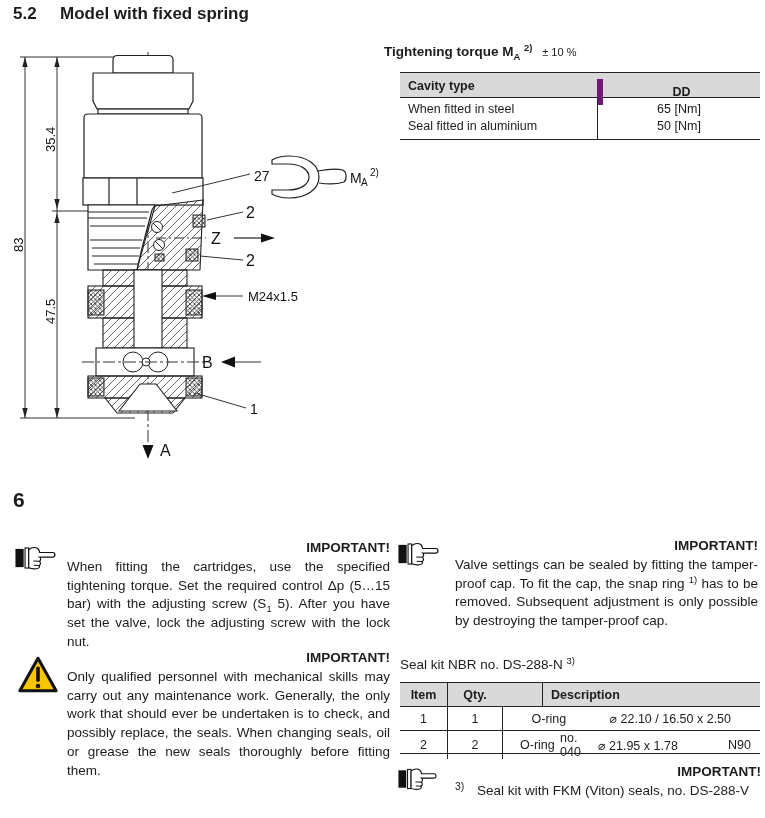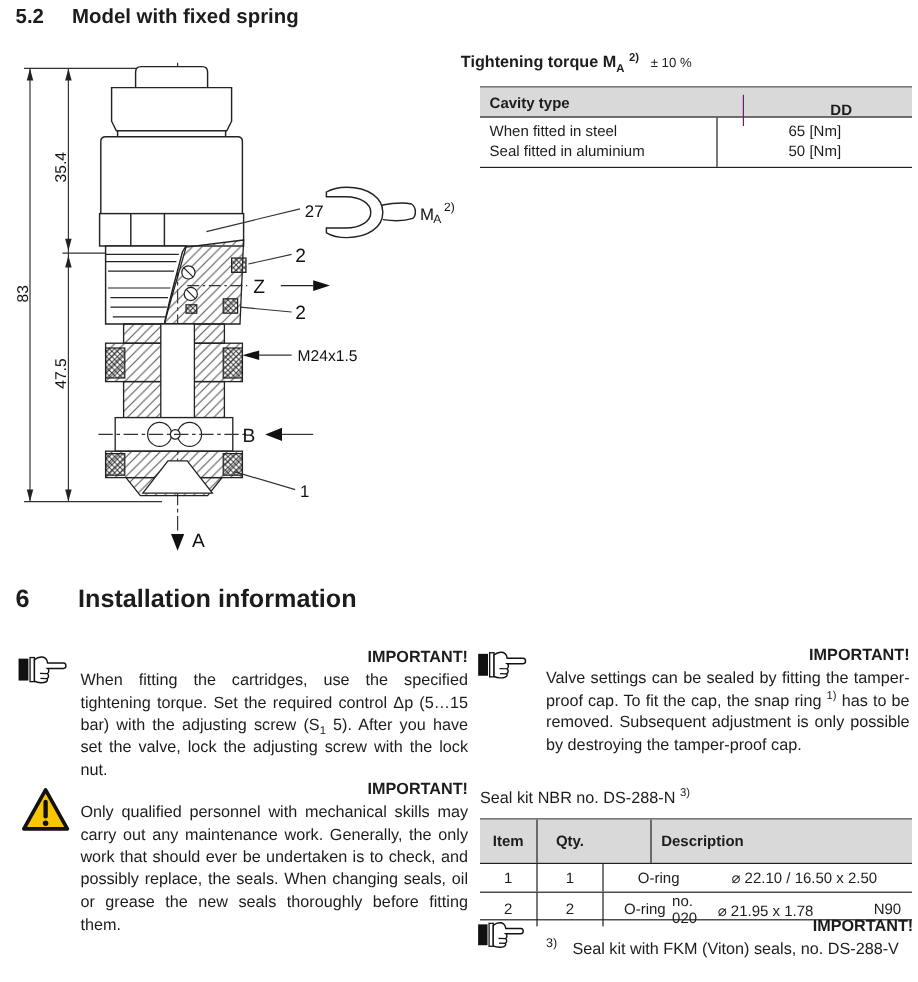--- a/index.html
+++ b/index.html
@@ -15,23 +15,23 @@
   #h52 .num { width:47px; }
   #h6  { left:13px; top:488px; font-size:21px; }
   #h6 .num { width:52px; }
 
   
   #torque-title { left:384px; top:44px; font-size:13.5px; font-weight:bold; }
   #torque-title .tol { font-size:11px; font-weight:normal; padding-left:6px; }
   #torque-table { left:400px; top:72px; width:360px; font-size:12.5px;
     border-top:1.5px solid #222; border-bottom:1.5px solid #222; }
   .tt-head { display:grid; grid-template-columns:197px 163px; background:#d9d9d9;
-    border-bottom:1px solid #222; height:25px; align-items:center; font-weight:bold;gap:22px; }
+    border-bottom:1px solid #222; height:25px; align-items:center; font-weight:bold; }
   .tt-head > div:first-child { padding-left:8px; }
-  .tt-head > div:last-child { text-align:right; border-left:1px solid #701a75; height:100%;
+  .tt-head > div:last-child { text-align:right; border-left:6px solid #701a75; height:100%;
     display:flex; align-items:center; justify-content:center;margin-top:12px; }
   .tt-body { display:grid; grid-template-columns:197px 163px; }
   .tt-c1 { padding:3px 0 4px 8px; line-height:17px; }
   .tt-c2 { text-align:center; border-left:1px solid #222; padding:3px 0 4px; line-height:17px; }
 
   
   .note-title { font-size:13.5px; font-weight:bold; margin-bottom:3px;text-align:right; }
   .note-body { font-size:13.5px; line-height:18.7px; text-align:justify; }
   #imp-left  { left:67px; top:540px; width:323px; }
   #att-left  { left:67px; top:650px; width:323px; }
@@ -47,21 +47,21 @@
   #icon-imp-bot   { left:398px; top:765px; }
 
   
   #seal-title { left:400px; top:657px; font-size:13.5px; font-weight:normal; }
   #seal-table { left:400px; top:682px; width:360px; font-size:12.5px;
     border-top:1.5px solid #222; border-bottom:1.5px solid #222; }
   .sk-row { display:grid; grid-template-columns:47px 55px 258px; align-items:stretch; }
   .sk-row > div { display:flex; align-items:center; justify-content:center; }
   .sk-row > div:nth-child(2), .sk-row > div:nth-child(3) { border-left:1px solid #222; }
   .sk-row > .sk-desc { justify-content:center; padding-left:8px; }
-  .sk-head { background:#d9d9d9; font-weight:bold; height:37px; border-bottom:1px solid #222; }
+  .sk-head { background:#d9d9d9; font-weight:bold; height:24px; border-bottom:1px solid #222; }
   .sk-head > .sk-desc { justify-content:flex-start;margin-left:40px; }
   .sk-data { height:23px; }
   .sk-data + .sk-data { border-top:1px solid #222; }
   .d-name { width:40px; }
   .d-code { width:38px; }
   .d-size { width:130px; }
   .d-grade { }
 </style>
 </head>
 <body>
@@ -203,21 +203,20 @@
   <text x="192" y="316" font-size="16" fill="#111">B</text>
   <path d="M211,310 L225,304.5 L225,315.5 Z" fill="#111"></path>
   <text x="240" y="362" font-size="14" fill="#111">1</text>
   <path d="M138,407 L132.5,393 L143.5,393 Z" fill="#111"></path>
   <text x="150" y="404" font-size="16" fill="#111">A</text>
 </svg>
 </div>
 
 <div id="h6" class="abs h-sec">
   <span class="num">6</span>
-  <span>Installation information</span>
 </div>
 
 <div id="icon-imp-left" class="abs icon-box">
   <svg width="42" height="30" viewBox="0 0 46 30">
     <rect x="0.5" y="5" width="9" height="20" fill="#111"></rect>
     <rect x="11" y="4" width="4" height="22" fill="#fff" stroke="#111" stroke-width="1.2"></rect>
     <path d="M15,6 C19,2.5 25,2.5 26.5,7 L27,9 L41.5,9 C44.5,9.3 44.5,13.7 41.5,14 L27,14 C28.5,15 28.5,17.5 26.8,18.6 C28.3,19.8 28.3,22.2 26.5,23.2 C27.5,24.5 26.5,26.5 23.5,26.8 C20,27.2 16.5,26.5 15,25.5 Z" fill="#fff" stroke="#111" stroke-width="1.3"></path>
     <path d="M26.8,18.6 L20,18.4 M26.5,23.2 L20.5,23" stroke="#111" stroke-width="1.1" fill="none"></path>
   </svg>
 </div>
@@ -273,21 +272,21 @@
       <span class="d-code"></span>
       <span class="d-size">⌀ 22.10 / 16.50 x 2.50</span>
       <span class="d-grade"></span>
     </div>
   </div>
   <div class="sk-row sk-data">
     <div>2</div>
     <div>2</div>
     <div class="sk-desc">
       <span class="d-name">O-ring</span>
-      <span class="d-code">no. 020</span>
+      <span class="d-code">no. 040</span>
       <span class="d-size">⌀ 21.95 x 1.78</span>
       <span class="d-grade">N90</span>
     </div>
   </div>
 </div>
 
 <div id="imp-bot" class="abs">
   <div class="note-title">IMPORTANT!</div>
   <div class="fkm-line">
     <span class="marker">3)</span>

